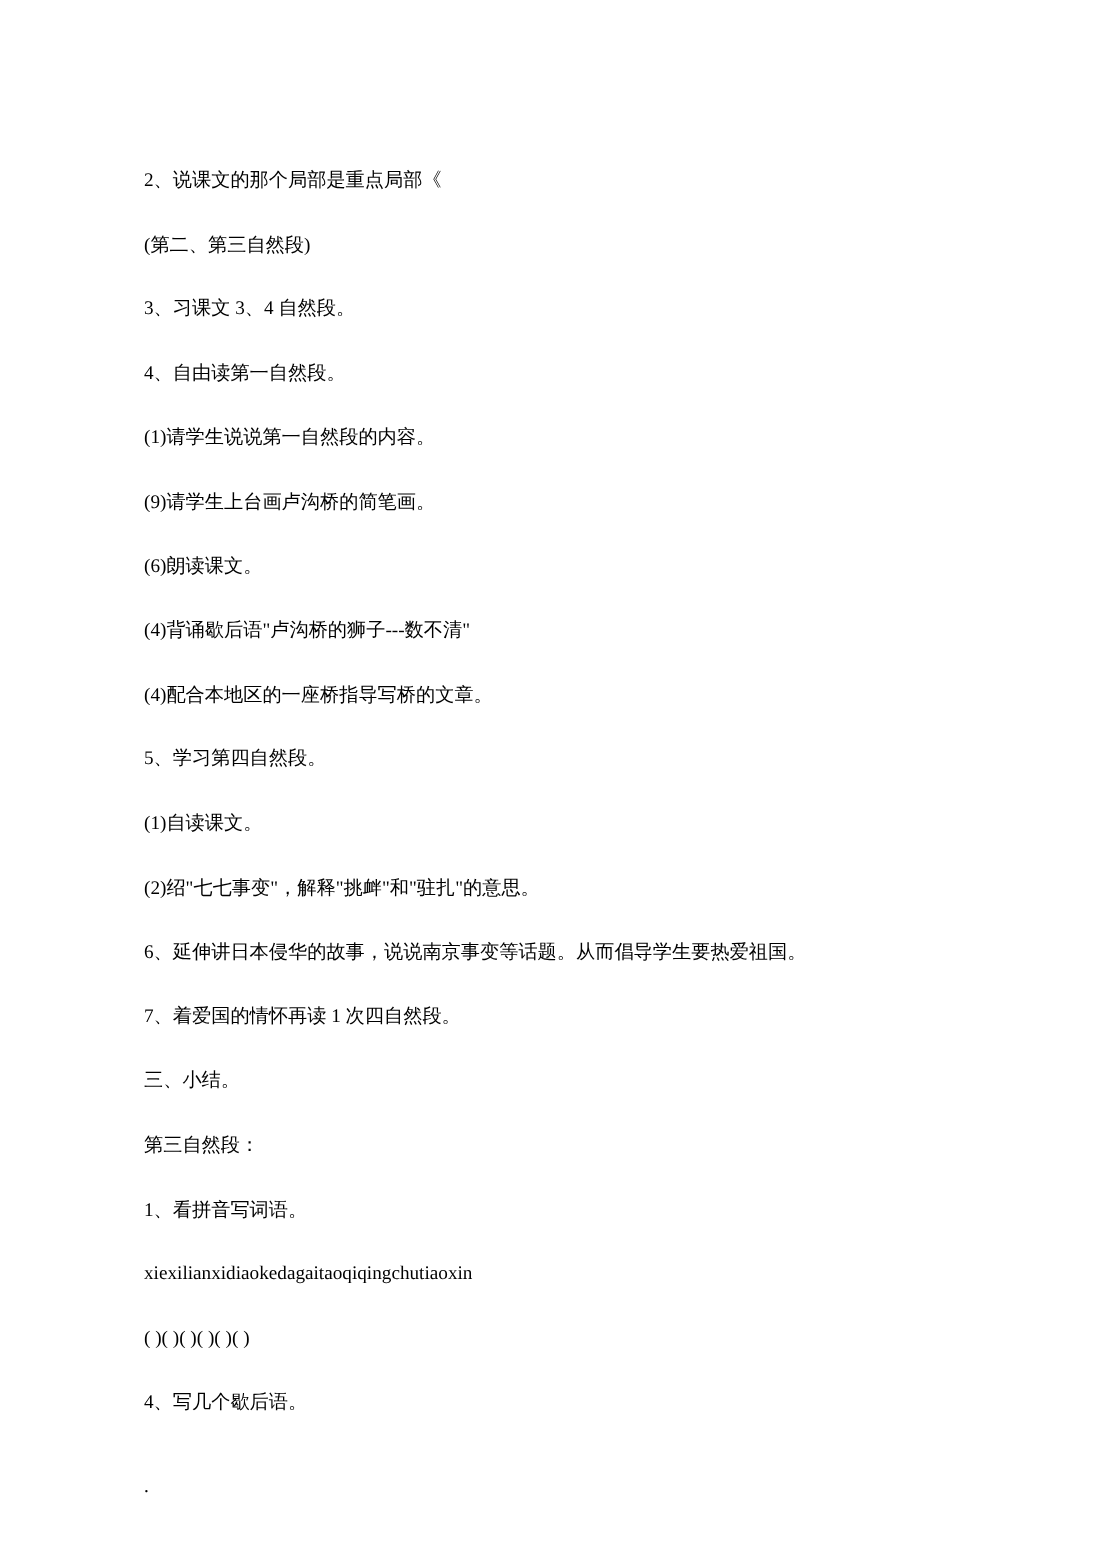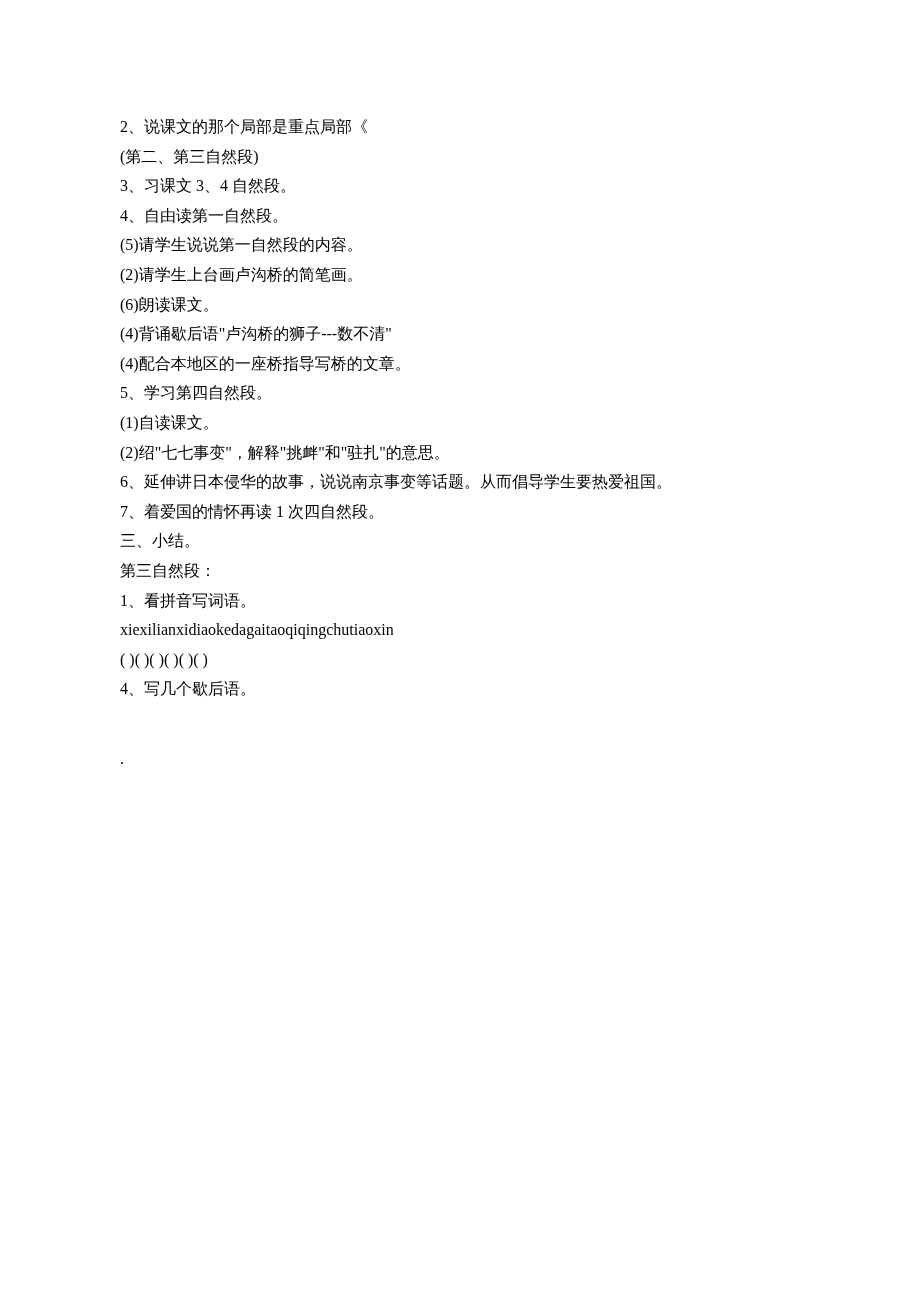--- a/index.html
+++ b/index.html
@@ -13,34 +13,35 @@
     height: 1302px;
     font-family: "SimSun", "宋体", serif;
     font-size: 16px;
     color: #000000;
     line-height: 1.85;
     padding: 112px 120px 0 120px;
   }
   .doc-line {
     display: block;
     white-space: nowrap;
+    margin-top: 24px;
   }
   .dot {
     margin-top: 40px;
   }
 </style>
 </head>
 <body>
 
 <span class="doc-line">2、说课文的那个局部是重点局部《</span>
 <span class="doc-line">(第二、第三自然段)</span>
 <span class="doc-line">3、习课文 3、4 自然段。</span>
 <span class="doc-line">4、自由读第一自然段。</span>
-<span class="doc-line">(5)请学生说说第一自然段的内容。</span>
-<span class="doc-line">(2)请学生上台画卢沟桥的简笔画。</span>
+<span class="doc-line">(1)请学生说说第一自然段的内容。</span>
+<span class="doc-line">(9)请学生上台画卢沟桥的简笔画。</span>
 <span class="doc-line">(6)朗读课文。</span>
 <span class="doc-line">(4)背诵歇后语"卢沟桥的狮子---数不清"</span>
 <span class="doc-line">(4)配合本地区的一座桥指导写桥的文章。</span>
 <span class="doc-line">5、学习第四自然段。</span>
 <span class="doc-line">(1)自读课文。</span>
 <span class="doc-line">(2)绍"七七事变"，解释"挑衅"和"驻扎"的意思。</span>
 <span class="doc-line">6、延伸讲日本侵华的故事，说说南京事变等话题。从而倡导学生要热爱祖国。</span>
 <span class="doc-line">7、着爱国的情怀再读 1 次四自然段。</span>
 <span class="doc-line">三、小结。</span>
 <span class="doc-line">第三自然段：</span>

